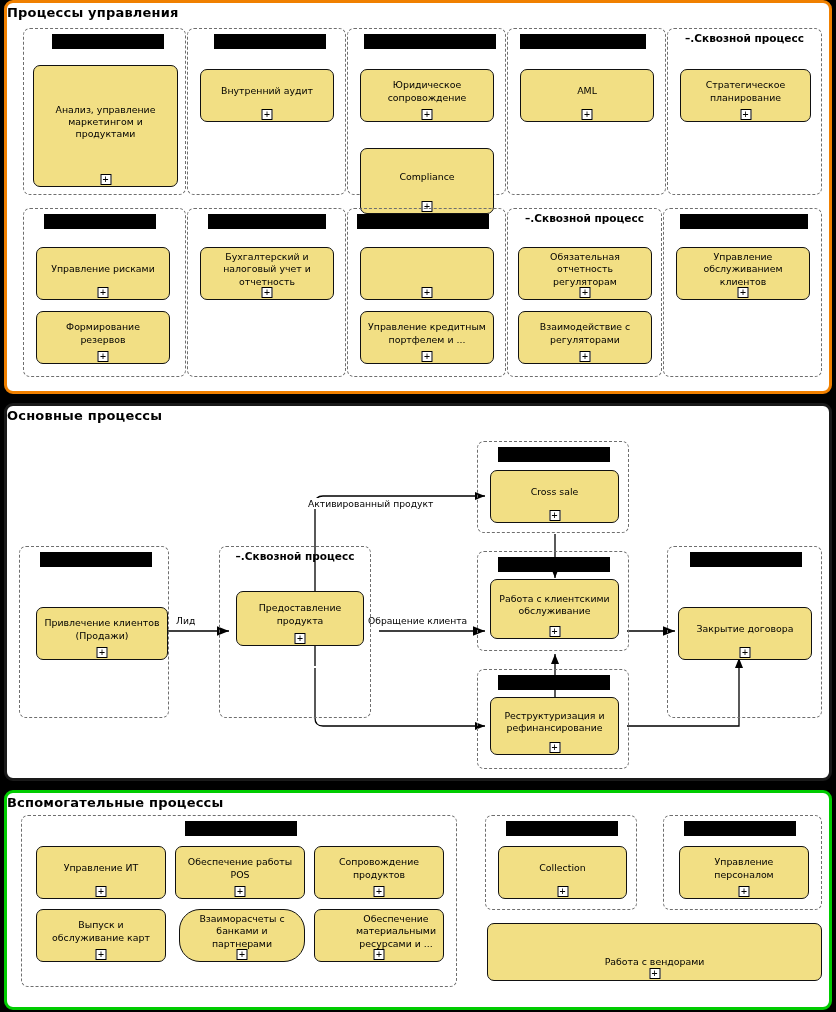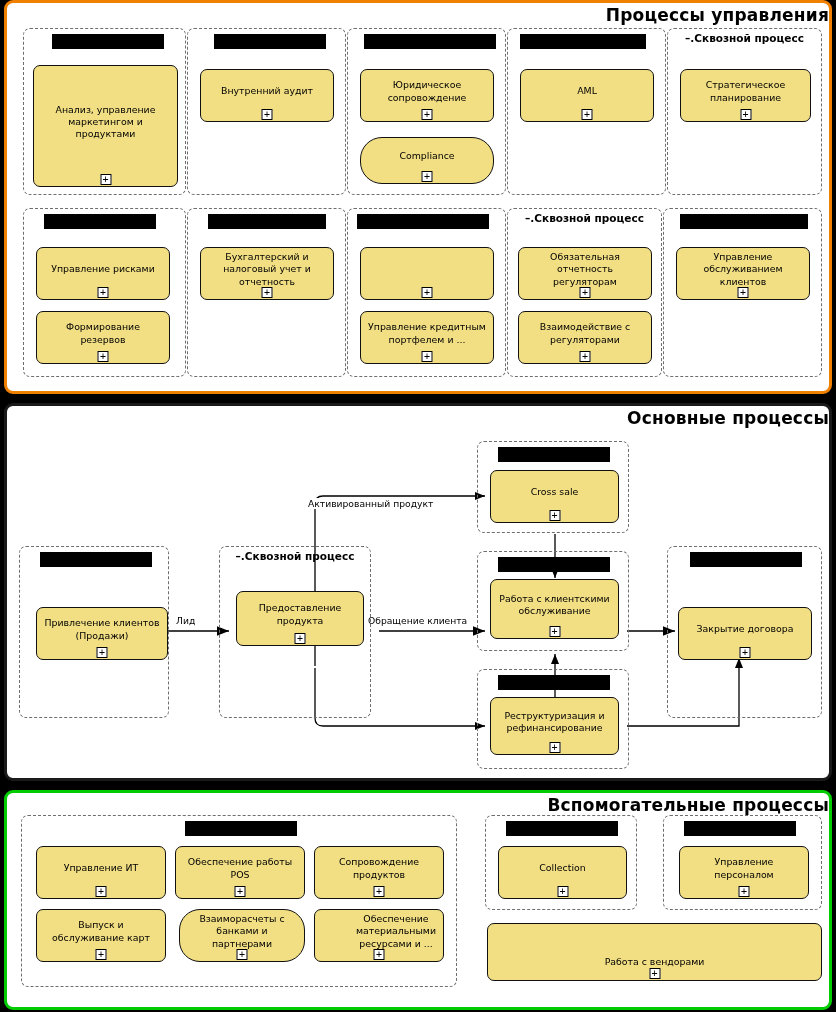--- a/index.html
+++ b/index.html
@@ -21,22 +21,22 @@
     background: #ffffff;
     border-radius: 9px;
   }
   .band-mgmt    { border: 3px solid #f08000; }
   .band-core    { border: 3px solid #1a1a1a; }
   .band-support { border: 3px solid #00cc00; }
 
   .band-title {
     position: absolute;
     top: 2px; left: 0; right: 0;
-    text-align: right;
-    font-size: 17px;
+    text-align: left;
+    font-size: 13px;
     font-weight: bold;
     color: #000000;
     letter-spacing: .2px;
     white-space: nowrap;
   }
 
   
   .group {
     position: absolute;
     border: 1.4px dashed #6e6e6e;
@@ -126,21 +126,21 @@
         <span class="plus">+</span>
       </div>
     </div>
 
     <div class="group" style="left:340px; top:25px; width:159px; height:167px;">
       <div class="redacted" style="left:16px; width:132px;"></div>
       <div class="proc" style="left:12px; top:40px; width:134px; height:53px;">
         <span class="txt">Юридическое сопровождение</span>
         <span class="plus">+</span>
       </div>
-      <div class="proc" style="left:12px; top:108px; width:134px; height:47px;border-radius:22px;">
+      <div class="proc" style="left:12px; top:119px; width:134px; height:66px;">
         <span class="txt">Compliance</span>
         <span class="plus">+</span>
       </div>
     </div>
 
     <div class="group" style="left:500px; top:25px; width:159px; height:167px;">
       <div class="redacted" style="left:12px; width:126px;"></div>
       <div class="proc" style="left:12px; top:40px; width:134px; height:53px;">
         <span class="txt">AML</span>
         <span class="plus">+</span>

